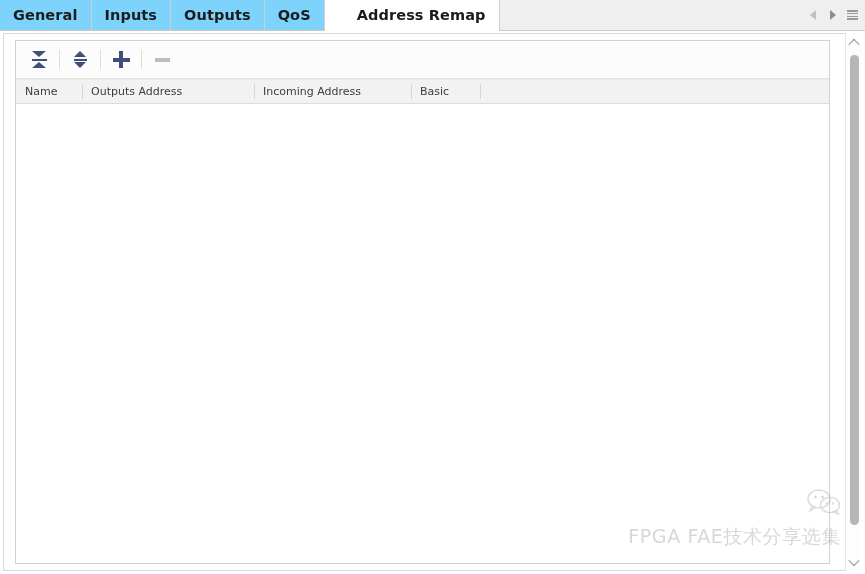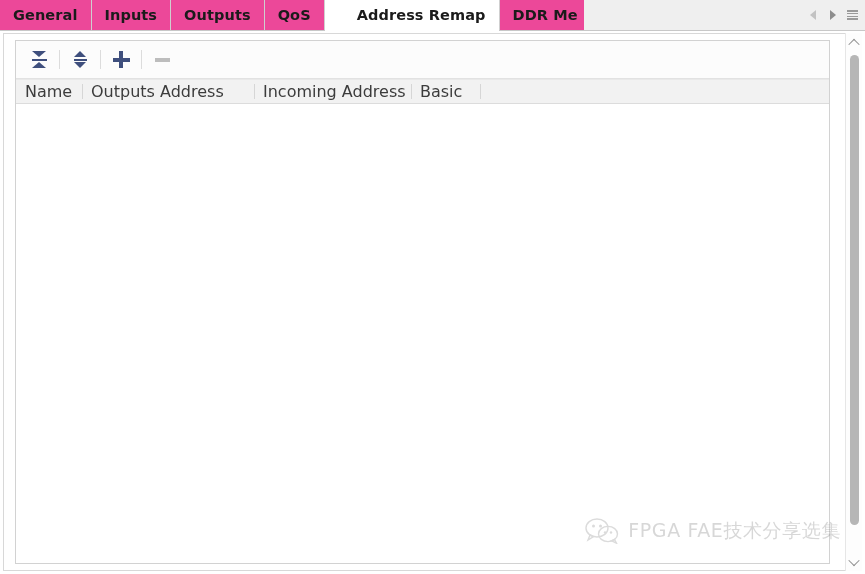--- a/index.html
+++ b/index.html
@@ -40,21 +40,21 @@
   .tab {
     position: relative;
     display: flex;
     align-items: center;
     justify-content: center;
     padding: 0 13px;
     font-size: 14.5px;
     font-weight: bold;
     color: #1b1b1b;
     letter-spacing: 0.1px;
-    background: #ec4899;
+    background: #7dd3fc;
     box-sizing: border-box;
     white-space: nowrap;
     border-right: 1px solid #cfcfcf;
     cursor: default;
   }
   .tab.active {
     background: #ffffff;
     border-right: 1px solid #cfcfcf;
     border-left: 1px solid #cfcfcf;
     margin-left: -1px;
@@ -243,21 +243,21 @@
     align-items: center;
     box-sizing: border-box;
     border-bottom: 1px solid #dcdcdc;
     border-top: 1px solid #e9e9e9;
   }
   .th {
     position: relative;
     height: 100%;
     display: flex;
     align-items: center;
-    font-size: 16px;
+    font-size: 11px;
     color: #3c3c3c;
     padding-left: 9px;
     box-sizing: border-box;
     white-space: nowrap;
     cursor: default;
   }
   .th + .th::before {
     content: "";
     position: absolute;
     left: 0; top: 4px; bottom: 4px;
@@ -324,26 +324,27 @@
     height: 470px;
     background: #b6b6b6;
     border-radius: 5px;
     cursor: default;
   }
 
   
   .watermark {
     position: absolute;
     right: 24px;
-    bottom: 30px;
-    display: flex;
-    align-items: flex-start;
+    bottom: 24px;
+    display: flex;
+    align-items: flex-end;
     gap: 9px;
     pointer-events: none;
     opacity: 0.30;
+    flex-direction: column;
   }
   .wm-text {
     font-size: 19px;
     color: #7d7d7d;
     letter-spacing: 0.6px;
     white-space: nowrap;
   }
   .wm-icon { display: block; }
 </style>
 </head>
@@ -360,23 +361,20 @@
       <span>Inputs</span>
     </div>
     <div class="tab">
       <span>Outputs</span>
     </div>
     <div class="tab">
       <span>QoS</span>
     </div>
     <div class="tab active">
       <span>Address Remap</span>
-    </div>
-    <div class="tab truncated">
-      <span>DDR Me</span>
     </div>
 
     <div class="tabnav">
       <div class="tabnav-btn">
         <span class="tri-left"></span>
       </div>
       <div class="tabnav-btn">
         <span class="tri-right"></span>
       </div>
       <div class="tabnav-btn">

